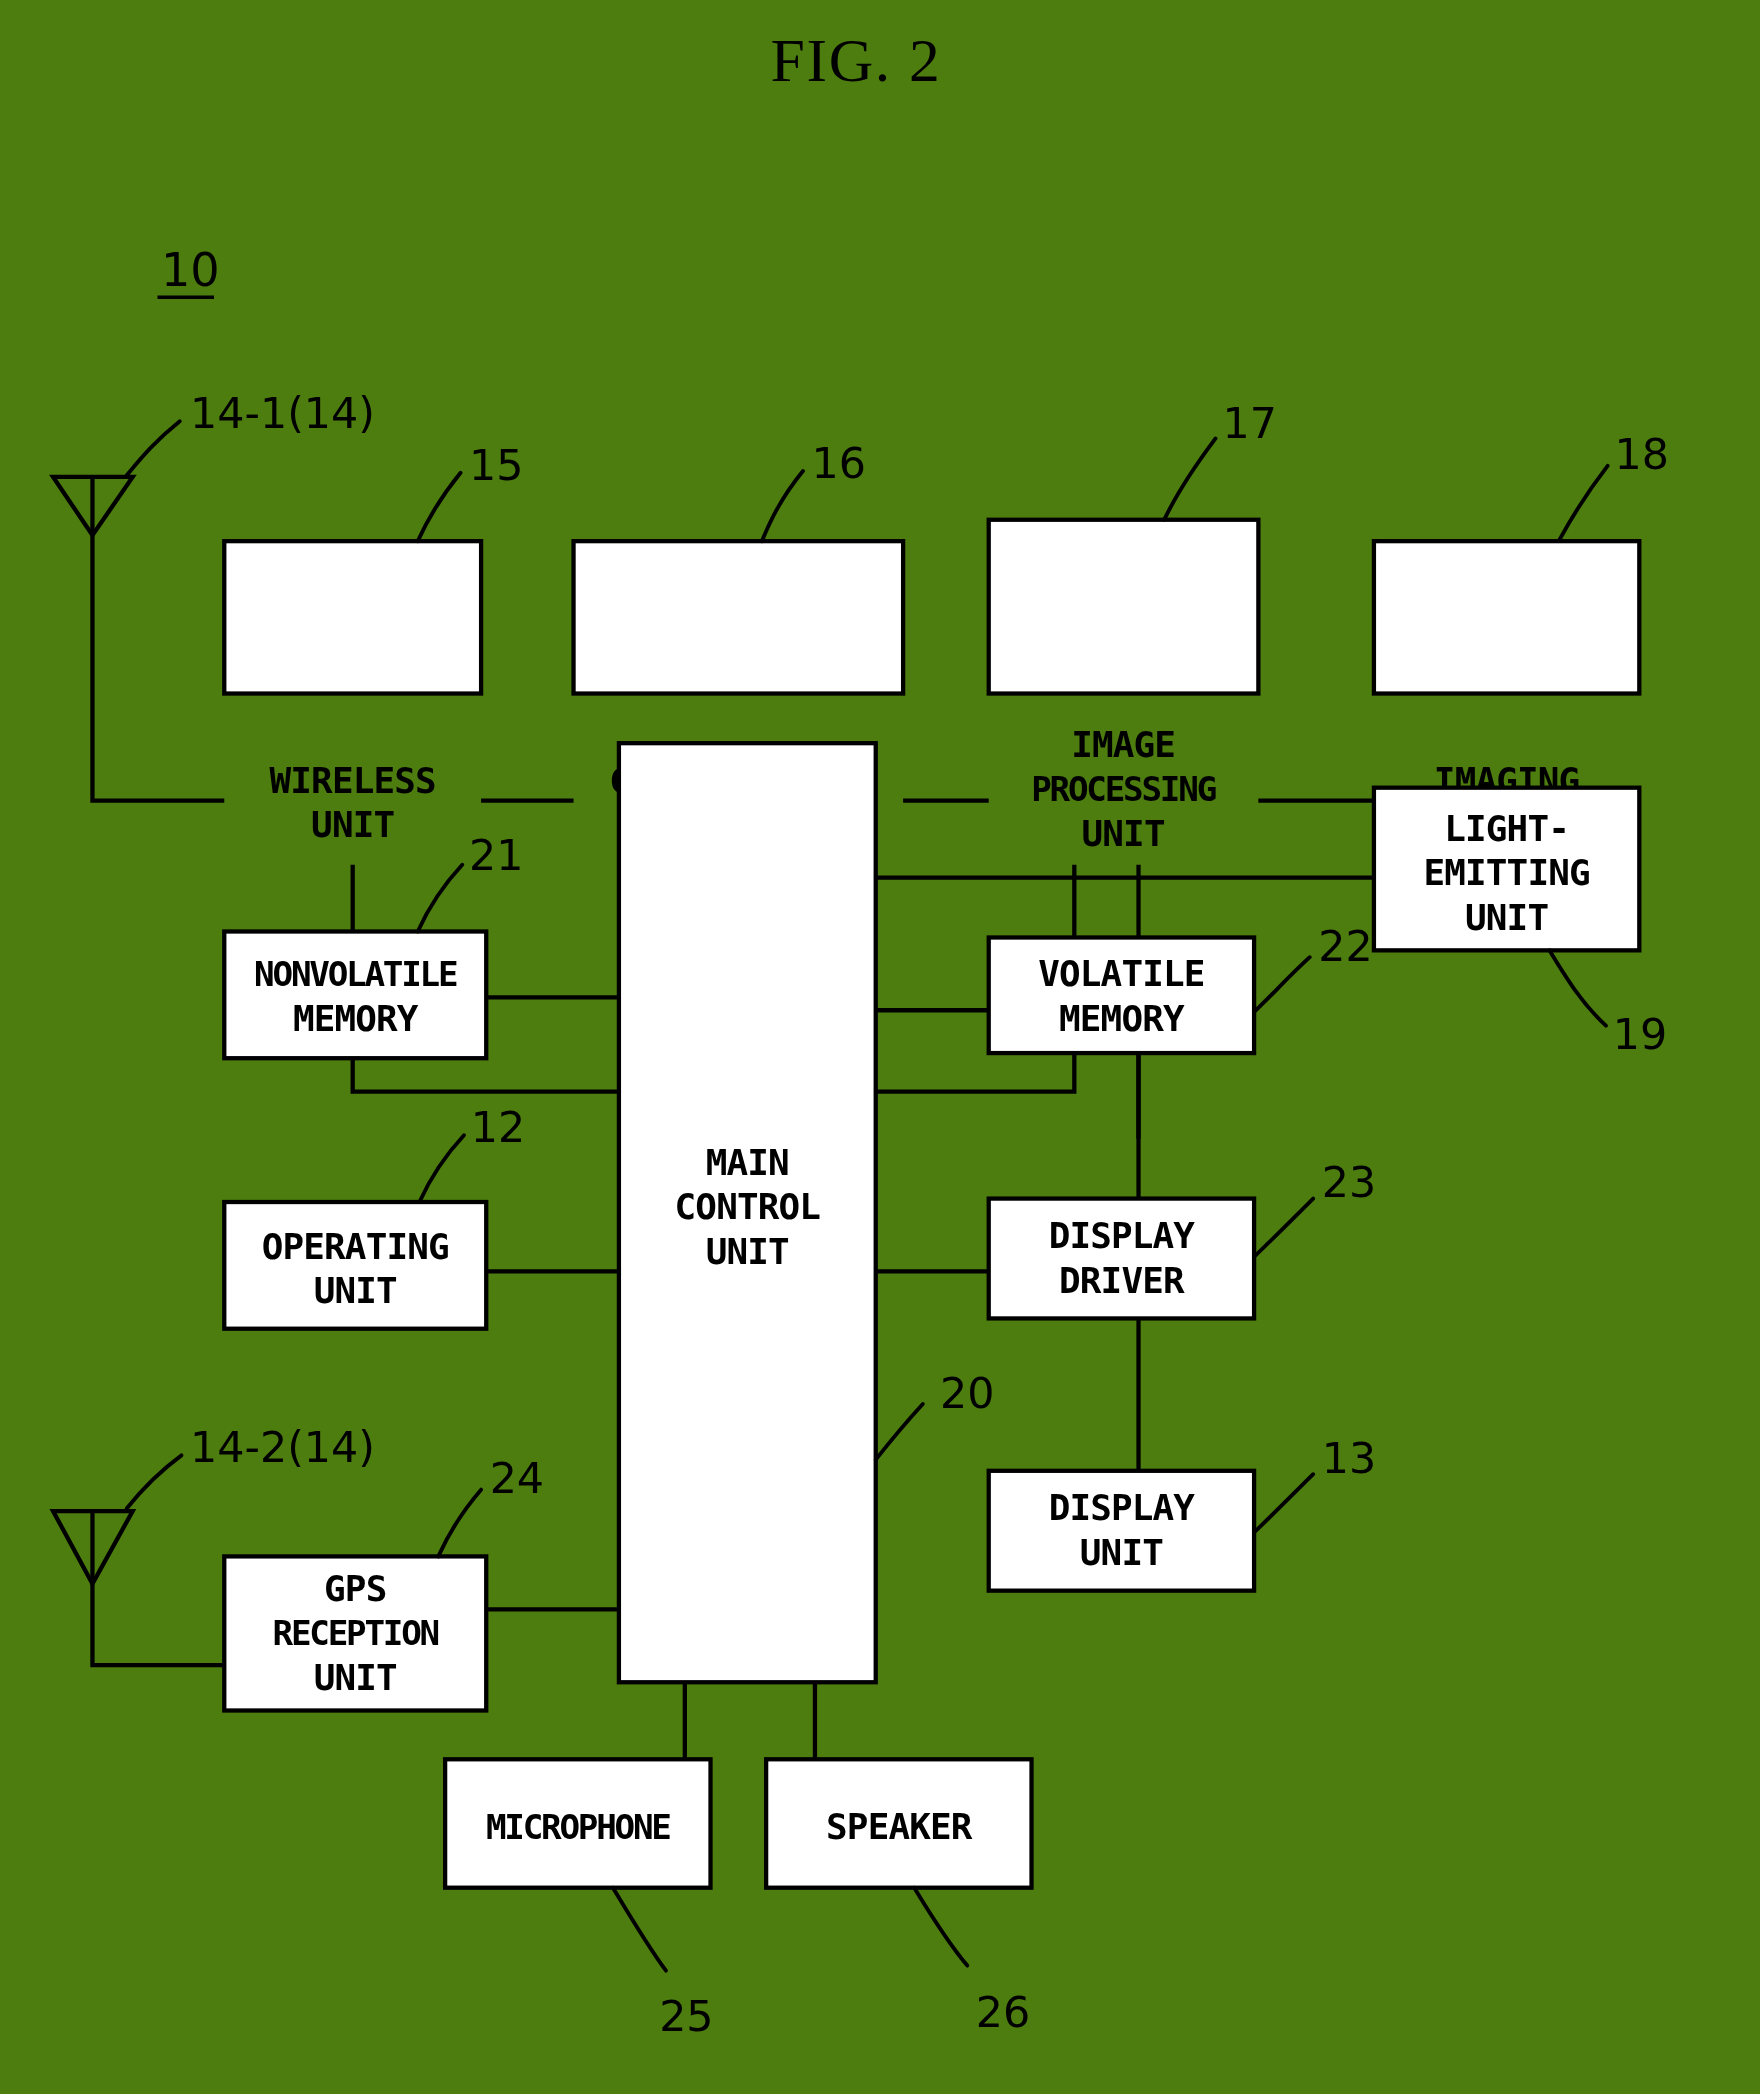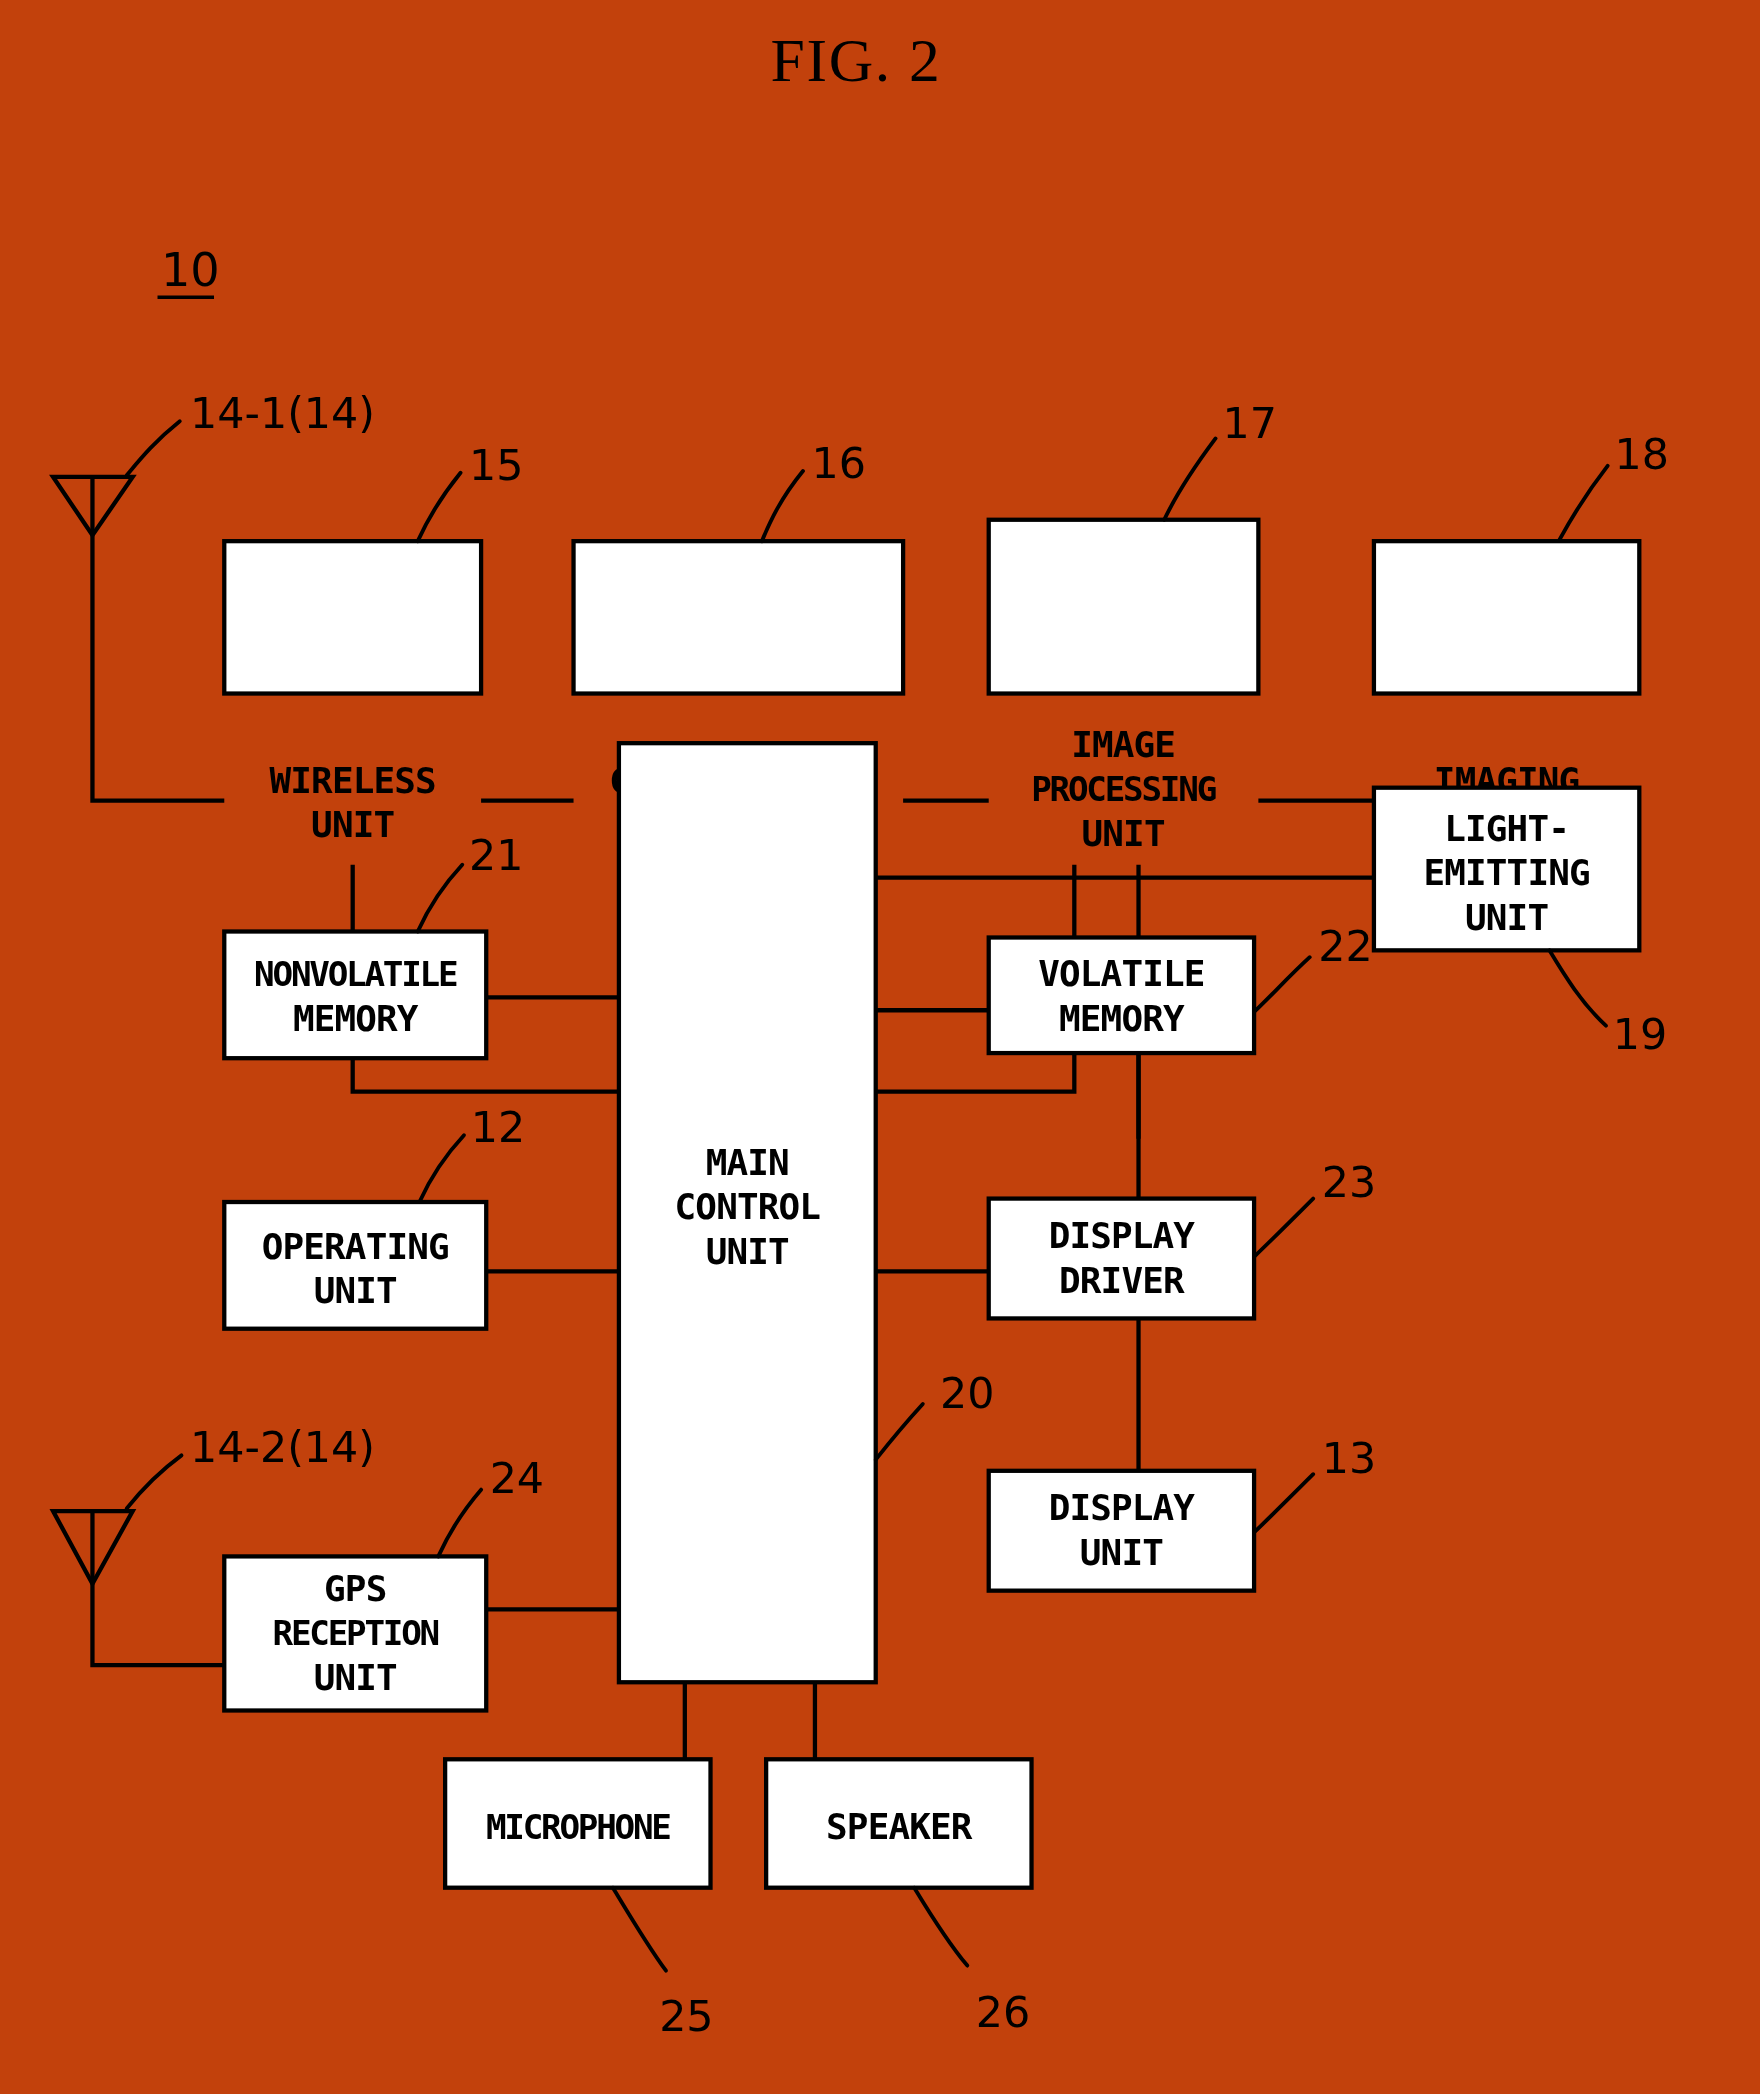--- a/index.html
+++ b/index.html
@@ -11,21 +11,21 @@
     width: 1760px;
     height: 2095px;
     font-family: "Liberation Sans", sans-serif;
     color: #000000;
     overflow: hidden;
   }
   #figure-root {
     position: relative;
     width: 1760px;
     height: 2095px;
-    background: #c2410c;
+    background: #4d7c0f;
   }
   svg#diagram {
     position: absolute;
     top: 0;
     left: 0;
     width: 1760px;
     height: 2095px;
     display: block;
   }
   .box-rect {

